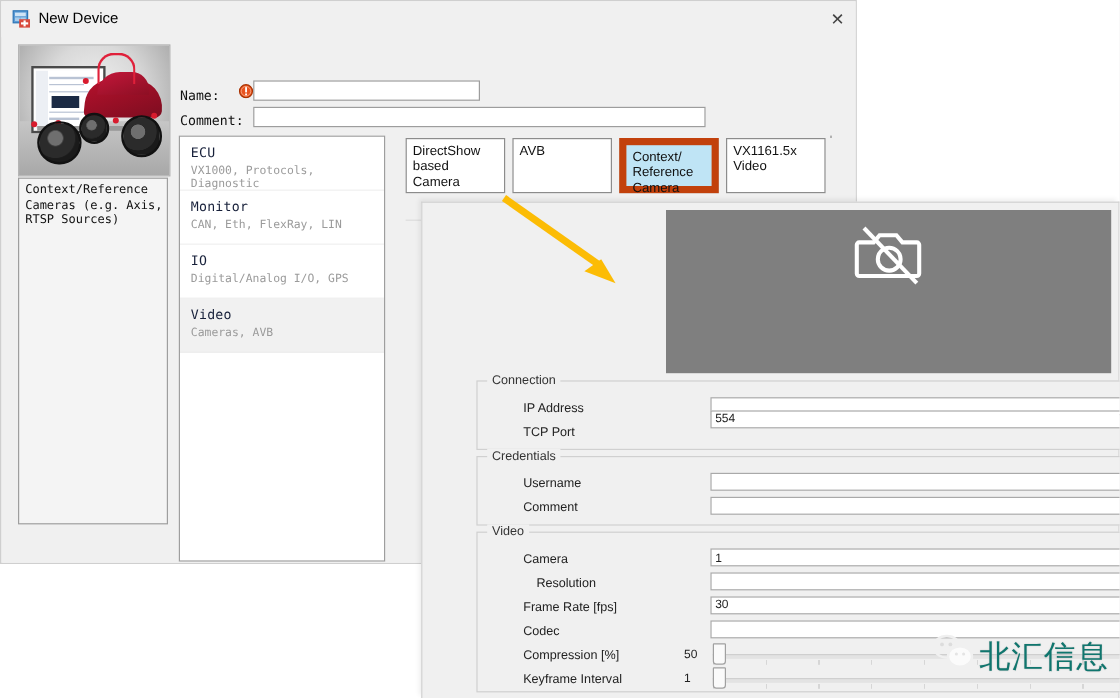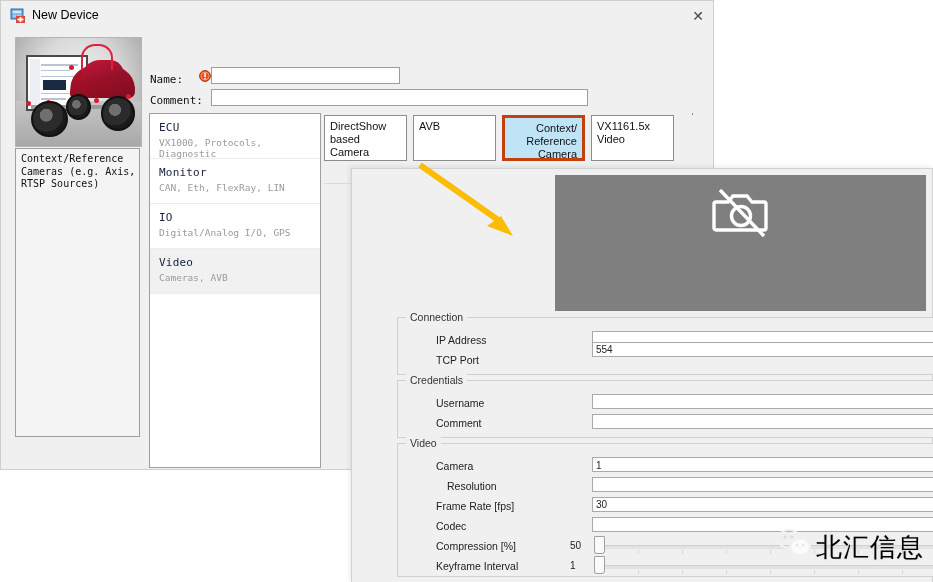--- a/index.html
+++ b/index.html
@@ -105,30 +105,30 @@
   .cat-title{
     font-family:"DejaVu Sans Mono", monospace;font-size:11px;
     color:#17203a;font-weight:normal;letter-spacing:.2px;
   }
   .cat-sub{
     font-family:"DejaVu Sans Mono", monospace;font-size:9.5px;
     color:#9b9b9b;margin-top:3px;
   }
   
   #tile-panel{
-    position:absolute;left:322px;top:82px;width:368px;height:72px;
+    position:absolute;left:336px;top:82px;width:368px;height:72px;
     background:#f0f0f0;
   }
   .tile{
     position:absolute;top:2px;width:83px;height:46px;
     background:#fff;border:1px solid #8c8c8c;box-sizing:border-box;
     padding:4px 5px;font-size:11px;line-height:13px;color:#111;
     font-family:"Liberation Sans", sans-serif;cursor:pointer;
   }
-  .tile.sel{background:#bfe4f5;border:3px solid #c2410c;text-align:right;}
+  .tile.sel{background:#bfe4f5;border:6px solid #c2410c;}
   #tile-divider{position:absolute;left:0;top:70px;width:368px;height:1px;background:#dcdcdc;}
   #right-rule{position:absolute;left:690px;top:82px;width:1px;height:2px;background:#888;}
   
   #mid-rule{position:absolute;left:359px;top:88px;width:1px;height:60px;background:#c8c8c8;}
   
   #main-bottom{
     position:absolute;left:0;top:470px;width:714px;height:112px;background:#fff;
   }
   
   #dlg-front{
@@ -190,21 +190,21 @@
     border:1px solid #a0a0a0;border-radius:1px 1px 3px 3px;
   }
   
   #arrow{position:absolute;left:415px;top:160px;pointer-events:none;}
   
   #watermark{
     position:absolute;left:776px;top:528px;width:155px;height:42px;
     pointer-events:none;
   }
   #wm-text{
-    position:absolute;left:40px;top:2px;font-size:26px;color:#000000;
+    position:absolute;left:40px;top:2px;font-size:26px;color:#0f766e;
     font-family:"DejaVu Sans", sans-serif;letter-spacing:1px;
     text-shadow:0 0 1px rgba(170,170,170,.9);white-space:nowrap;
   }
 </style>
 </head>
 <body>
 
 <div id="dlg-main">
 
   <div id="titlebar">

